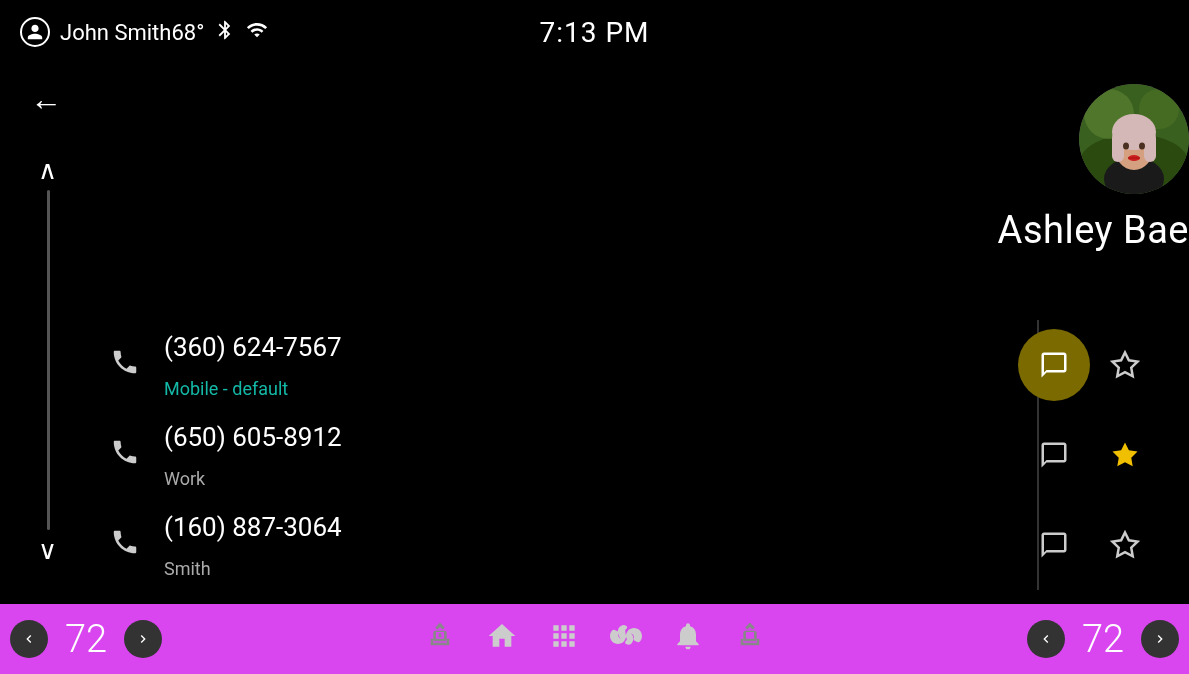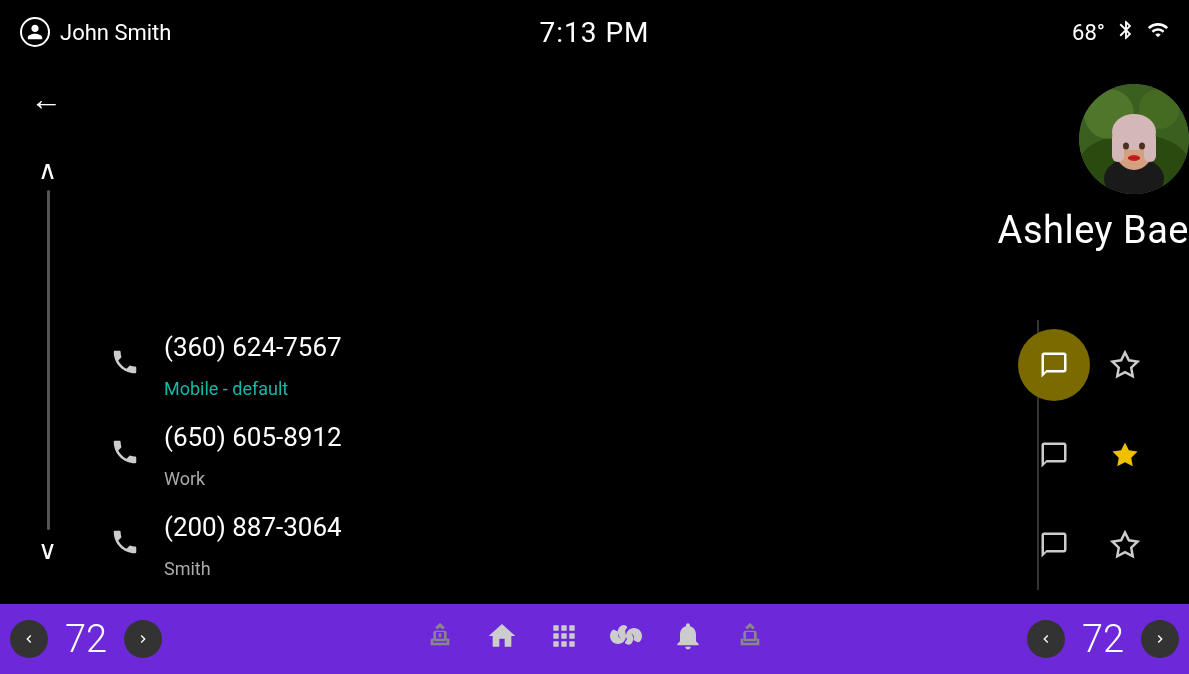--- a/index.html
+++ b/index.html
@@ -13,21 +13,20 @@
       position: relative;
     }
 
     
     .status-bar {
       position: absolute;
       top: 0; left: 0; right: 0;
       height: 64px;
       display: flex;
       align-items: center;
-      justify-content: space-between;
       padding: 0 20px;
       background: #000;
       z-index: 10;
     }
     .status-left {
       display: flex;
       align-items: center;
       gap: 10px;
     }
     .status-center {
@@ -208,21 +207,21 @@
       font-size: 30px;
       color: #ccc;
     }
     .star-btn.filled { color: #f0c000; }
 
     
     .bottom-bar {
       position: absolute;
       bottom: 0; left: 0; right: 0;
       height: 70px;
-      background: #6d28d9;
+      background: #d946ef;
       display: flex;
       align-items: center;
       justify-content: space-between;
       padding: 0 10px;
     }
     .temp-control {
       display: flex;
       align-items: center;
       gap: 8px;
     }
@@ -340,21 +339,21 @@
     </div>
   </div>
 
   <div class="phone-entry">
     <span class="phone-icon">
       <svg width="30" height="30" viewBox="0 0 24 24" fill="#ccc">
         <path d="M6.62 10.79c1.44 2.83 3.76 5.14 6.59 6.59l2.2-2.2c.27-.27.67-.36 1.02-.24 1.12.37 2.33.57 3.57.57.55 0 1 .45 1 1V20c0 .55-.45 1-1 1-9.39 0-17-7.61-17-17 0-.55.45-1 1-1h3.5c.55 0 1 .45 1 1 0 1.25.2 2.45.57 3.57.11.35.03.74-.25 1.02l-2.2 2.2z"></path>
       </svg>
     </span>
     <div class="phone-details">
-      <span class="phone-number">(200) 887-3064</span>
+      <span class="phone-number">(160) 887-3064</span>
       <span class="phone-label home">Smith</span>
     </div>
   </div>
 </div>
 
 <div class="divider-vertical"></div>
 
 <div class="actions-col">
 
   <div class="action-row">

